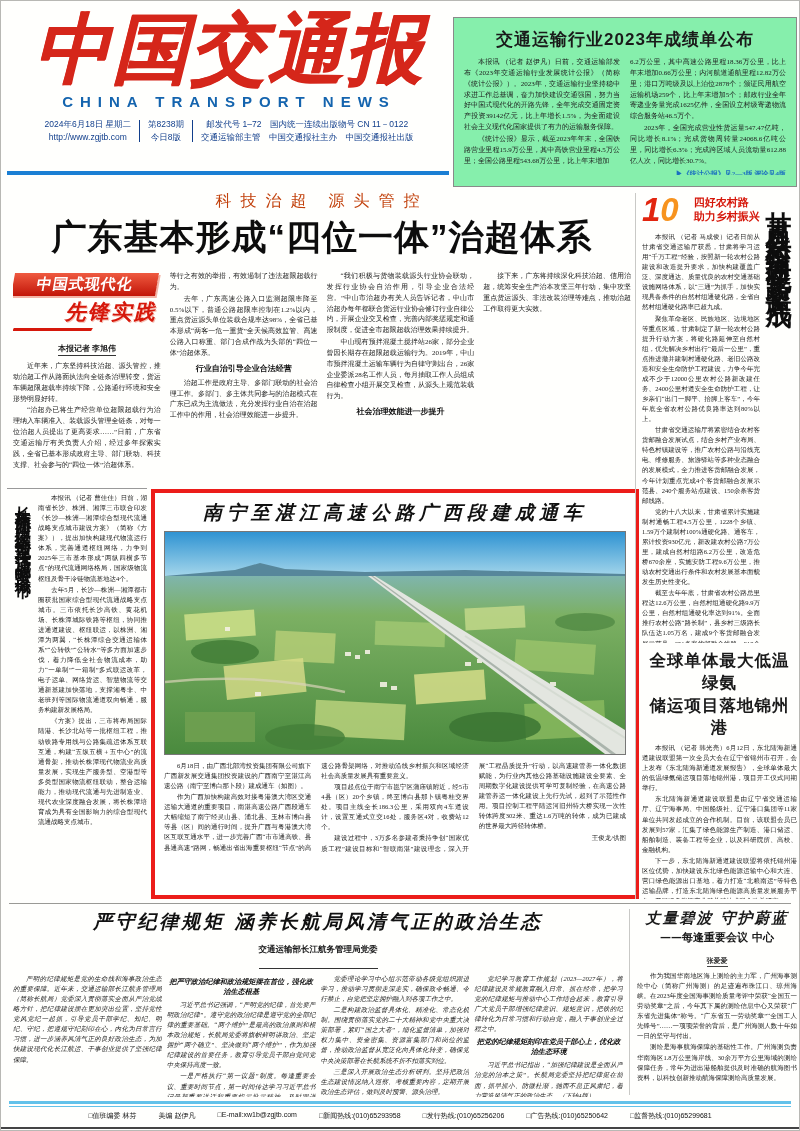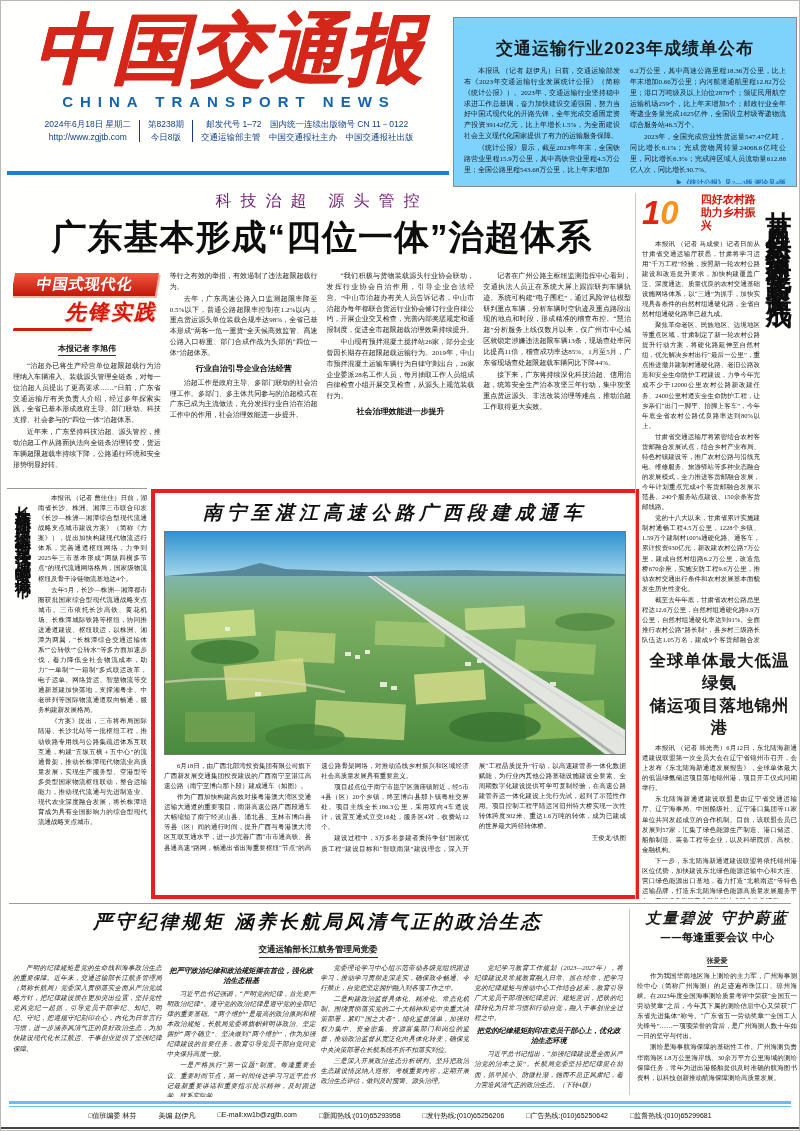--- a/index.html
+++ b/index.html
@@ -12,34 +12,34 @@
             text-shadow:1px 0 #d5261a,0 1px #d5261a;}
   .mh-en{font-size:15px;font-weight:bold;color:#1464ae;text-align:center;letter-spacing:7px;margin-top:2px;
          font-family:"Liberation Sans", sans-serif;}
   .mh-meta{display:flex;align-items:center;justify-content:center;margin-top:8px;color:#123f8c;
            font-size:8.5px;line-height:1.55;font-family:"Liberation Sans", sans-serif;}
   .mh-sep{width:1px;background:#123f8c;height:22px;margin:0 8px;}
   .mh-col{text-align:center;white-space:nowrap;}
   .blue-rule{position:absolute;left:6px;top:170px;width:442px;height:4px;background:#1b7fd4;}
   
   .tr-box{position:absolute;left:452px;top:16px;width:344px;height:170px;border:1px solid #8a8a8a;
-          padding:15px 10px;box-sizing:border-box;background:#7dd3fc;}
+          padding:6px 10px;box-sizing:border-box;background:#86efac;}
   .tr-head{font-size:17px;font-weight:900;text-align:center;letter-spacing:1px;margin:4px 0 6px;
            font-family:"Liberation Sans", sans-serif;}
   .tr-cols{display:flex;gap:10px;height:118px;overflow:hidden;}
   .tr-col{flex:1;overflow:hidden;}
   
   .bp{font-size:7px;line-height:1.55;text-align:justify;text-indent:2em;margin:0 0 1px;color:#1b1b1b;}
   .bp.noind{text-indent:0;}
   .more{font-size:7px;color:#1a6fc0;text-align:right;margin-top:3px;font-weight:bold;}
   .subhead{font-size:8px;font-weight:bold;text-align:center;margin:4px 0;color:#111;
            font-family:"Liberation Sans", sans-serif;}
   
   .main-art{position:absolute;left:12px;top:190px;width:618px;}
-  .kicker{font-size:16px;letter-spacing:9px;text-align:center;color:#701a75;font-weight:500;}
+  .kicker{font-size:16px;letter-spacing:9px;text-align:center;color:#c2410c;font-weight:500;}
   .main-head{font-size:35px;font-weight:900;letter-spacing:1px;text-align:center;margin-top:2px;
              font-family:"Liberation Sans", sans-serif;color:#0d0d0d;}
   .main-cols{display:flex;gap:9px;margin-top:10px;height:222px;overflow:hidden;}
   .main-col{flex:1;overflow:hidden;}
   .badge{margin:2px 4px 6px 0;}
   .badge1{background:linear-gradient(180deg,#ef5a40,#c21508);color:#fff;font-weight:900;font-size:15px;
           text-align:center;padding:2px 6px;transform:skewX(-10deg);letter-spacing:1px;
           font-family:"Liberation Sans", sans-serif;box-shadow:2px 2px 0 #f3b3a5;}
   .badge2{color:#d6180b;font-size:21px;font-weight:900;font-style:italic;text-align:right;margin-top:2px;
           letter-spacing:2px;font-family:"Liberation Sans", sans-serif;text-shadow:1px 1px 0 #f6c0b4;}
@@ -60,35 +60,35 @@
               margin:3px 0 5px;font-family:"DejaVu Serif", serif;color:#111;}
   .photo-frame{width:460px;height:222px;margin:0 auto;border:1px solid #777;overflow:hidden;}
   .photo-frame svg{display:block;width:100%;height:100%;}
   .caption{margin-top:6px;column-count:3;column-gap:10px;height:112px;overflow:hidden;}
   .credit{font-size:7px;text-align:right;text-indent:0;margin-top:2px;}
   
   .vdiv-main{position:absolute;left:634px;top:192px;width:1px;height:706px;background:#c9c9c6;}
   .gansu{position:absolute;left:641px;top:190px;width:155px;height:452px;display:flex;overflow:hidden;}
   .gansu-body{flex:1;overflow:hidden;padding-right:5px;}
   .vtitle.gansu-t{font-size:26px;letter-spacing:7px;width:32px;}
-  .badge10{display:flex;align-items:center;gap:22px;margin:2px 0 6px;}
+  .badge10{display:flex;align-items:center;gap:15px;margin:2px 0 6px;}
   .b10{font-size:33px;font-weight:900;font-style:italic;line-height:1;font-family:"Liberation Sans", sans-serif;}
   .b10 .one{color:#e2250f;}
   .b10 .zero{color:#f7931e;}
   .b10text{color:#d6180b;font-weight:900;font-size:11px;line-height:1.2;font-family:"Liberation Sans", sans-serif;}
   .jinzhou{position:absolute;left:641px;top:648px;width:155px;height:250px;overflow:hidden;}
   .jz-head{font-size:16.5px;font-weight:900;text-align:center;line-height:1.35;letter-spacing:1px;
            font-family:"Liberation Sans", sans-serif;margin-bottom:5px;}
   
   .hline-bottom{position:absolute;left:8px;top:902px;width:782px;height:1px;background:#9a9a96;}
   .bottom-art{position:absolute;left:12px;top:908px;width:610px;height:188px;overflow:hidden;}
   .ba-head{font-size:19px;font-weight:bold;font-style:italic;text-align:center;letter-spacing:3px;
            font-family:"DejaVu Serif", serif;color:#111;}
   .ba-sub-wrap{text-align:center;margin:3px 0 5px;}
-  .ba-sub{font-size:8.5px;font-weight:bold;border-bottom:1px solid #333;display:inline-block;padding-bottom:1px;}
+  .ba-sub{font-size:8.5px;font-weight:bold;border-bottom:1px solid #333;display:inline-block;padding-bottom:12px;}
   .ba-cols{display:flex;gap:5px;height:138px;overflow:hidden;font-style:italic;}
   .ba-col{flex:1;overflow:hidden;}
   .bp.small{font-size:6.5px;}
   .subhead.small{font-size:7.2px;margin:3px 0;}
   .vdiv-bottom{position:absolute;left:628px;top:908px;width:1px;height:186px;background:#c9c9c6;}
   .survey{position:absolute;left:636px;top:908px;width:160px;height:188px;overflow:hidden;}
   .sv-head1{font-size:15px;font-weight:bold;font-style:italic;text-align:center;letter-spacing:2px;
             font-family:"DejaVu Serif", serif;}
   .sv-head2{font-size:11px;font-weight:bold;text-align:center;margin-top:2px;font-family:"DejaVu Serif", serif;}
   .sv-byline-wrap{text-align:center;margin:4px 0;}
@@ -148,36 +148,35 @@
     <div class="main-cols">
       <div class="main-col">
         <div class="badge">
           <div class="badge1">中国式现代化</div>
           <div class="badge2">先锋实践</div>
           <div class="badge-bar"></div>
         </div>
         <div class="byline-wrap">
           <span class="byline">本报记者 李旭伟</span>
         </div>
+        <p class="bp">近年来，广东坚持科技治超、源头管控，推动治超工作从路面执法向全链条治理转变，货运车辆超限超载率持续下降，公路通行环境和安全形势明显好转。</p>
         <p class="bp">“治超办已将生产经营单位超限超载行为治理纳入车辆准入、装载源头管理全链条，对每一位治超人员提出了更高要求……”日前，广东省交通运输厅有关负责人介绍，经过多年探索实践，全省已基本形成政府主导、部门联动、科技支撑、社会参与的“四位一体”治超体系。</p>
-        <p class="bp">近年来，广东坚持科技治超、源头管控，推动治超工作从路面执法向全链条治理转变，货运车辆超限超载率持续下降，公路通行环境和安全形势明显好转。</p>
       </div>
       <div class="main-col">
         <p class="bp noind">等行之有效的举措，有效遏制了违法超限超载行为。</p>
         <p class="bp">去年，广东高速公路入口监测超限率降至0.5%以下，普通公路超限率控制在1.2%以内，重点货运源头单位装载合规率达98%，全省已基本形成“两客一危一重货”全天候高效监管、高速公路入口称重、部门合成作战为头部的“四位一体”治超体系。</p>
         <div class="subhead">行业自治引导企业合法经营</div>
         <p class="bp">治超工作是政府主导、多部门联动的社会治理工作。多部门、多主体共同参与的治超模式在广东已成为主流做法，充分发挥行业自治在治超工作中的作用，社会治理效能进一步提升。</p>
       </div>
       <div class="main-col">
         <p class="bp">“我们积极与货物装载源头行业协会联动，发挥行业协会自治作用，引导企业合法经营。”中山市治超办有关人员告诉记者，中山市治超办每年都联合货运行业协会修订行业自律公约，开展企业交叉检查，完善内部奖惩规定和通报制度，促进全市超限超载治理效果持续提升。</p>
         <p class="bp">中山现有预拌混凝土搅拌站26家，部分企业曾因长期存在超限超载运输行为。2019年，中山市预拌混凝土运输车辆行为自律守则出台，26家企业委派28名工作人员，每月抽取工作人员组成自律检查小组开展交叉检查，从源头上规范装载行为。</p>
         <div class="subhead">社会治理效能进一步提升</div>
       </div>
       <div class="main-col">
-        <p class="bp">记者在广州公路主枢纽监测指挥中心看到，交通执法人员正在系统大屏上跟踪研判车辆轨迹。系统可构建“电子围栏”，通过风险评估模型研判重点车辆，分析车辆时空轨迹及重点路段出现的地点和时段，形成精准的稽查布控。“慧治超”分析服务上线仅数月以来，仅广州市中心城区就锁定涉嫌违法超限车辆13条，现场查处率同比提高11倍，稽查成功率达85%。1月至5月，广东省现场查处超限超载车辆同比下降44%。</p>
         <p class="bp">接下来，广东将持续深化科技治超、信用治超，统筹安全生产治本攻坚三年行动，集中攻坚重点货运源头、非法改装治理等难点，推动治超工作取得更大实效。</p>
       </div>
     </div>
   </div>
 
   <div class="hline-left"></div>
   <div class="left-art">
     <div class="vtitle left">长株潭协同建设综合型现代流通战略支点城市</div>
     <div class="left-body">
       <p class="bp small">本报讯 （记者 曹佳佳）日前，湖南省长沙、株洲、湘潭三市联合印发《长沙—株洲—湘潭综合型现代流通战略支点城市建设方案》（简称《方案》），提出加快构建现代物流运行体系，完善通道枢纽网络，力争到2025年三市基本形成“两纵四横多节点”的现代流通网络格局，国家级物流枢纽及骨干冷链物流基地达4个。</p>

